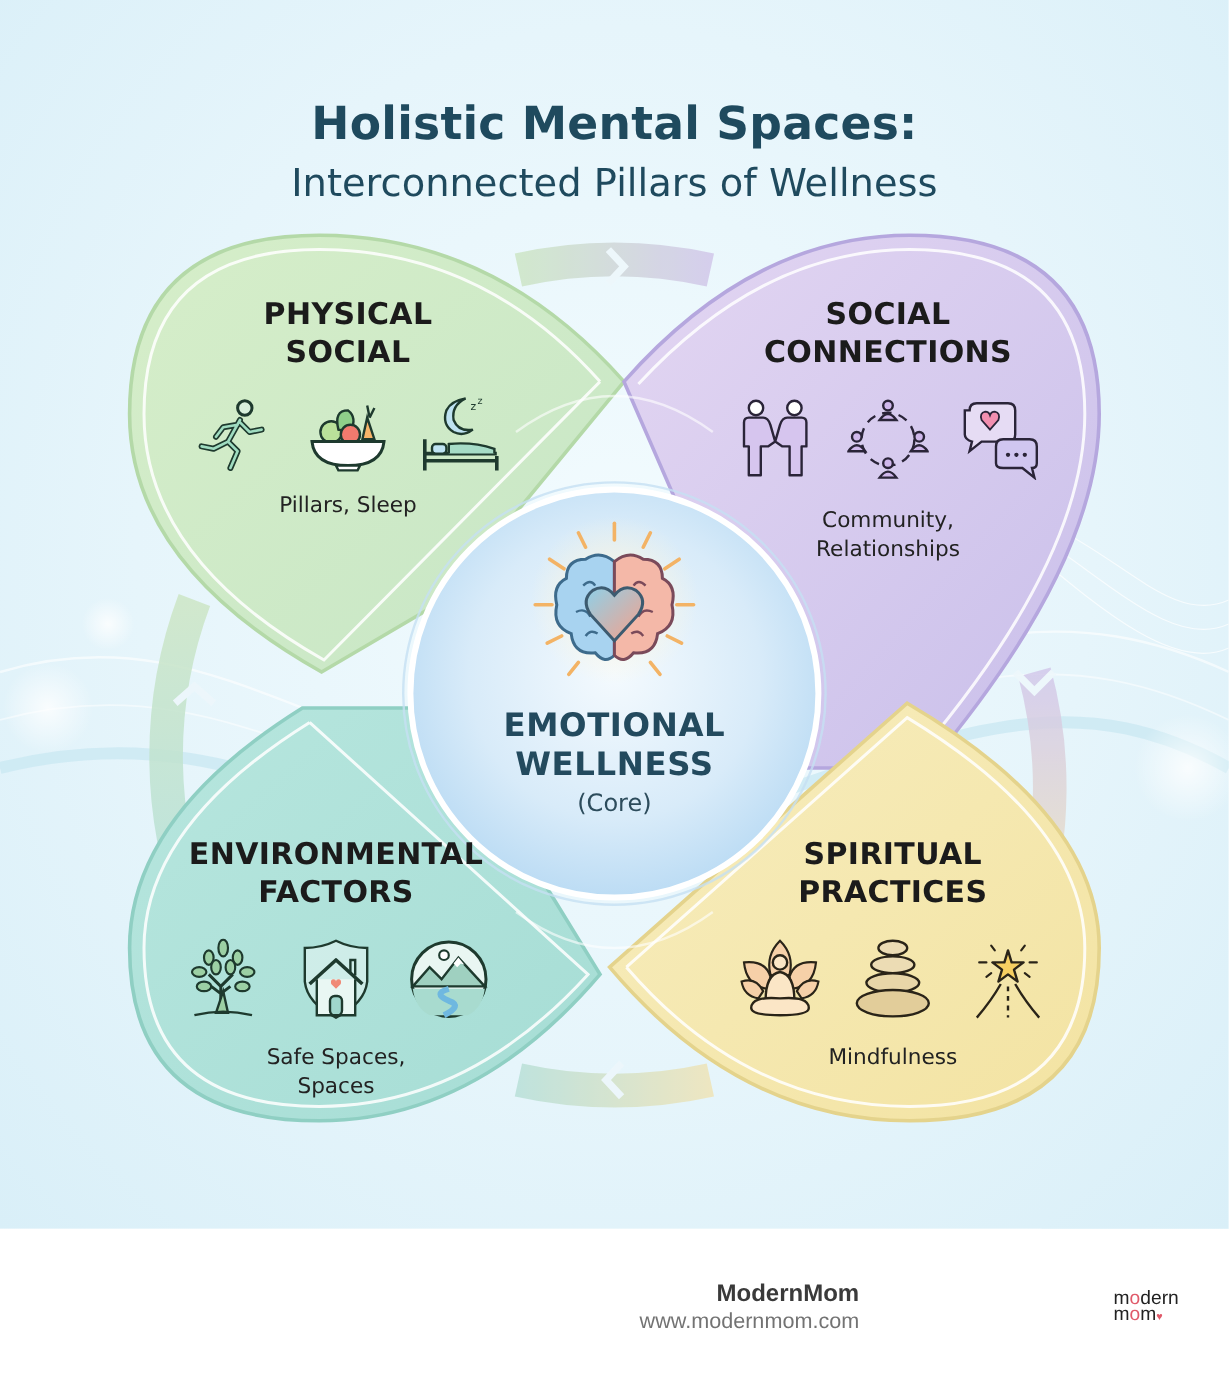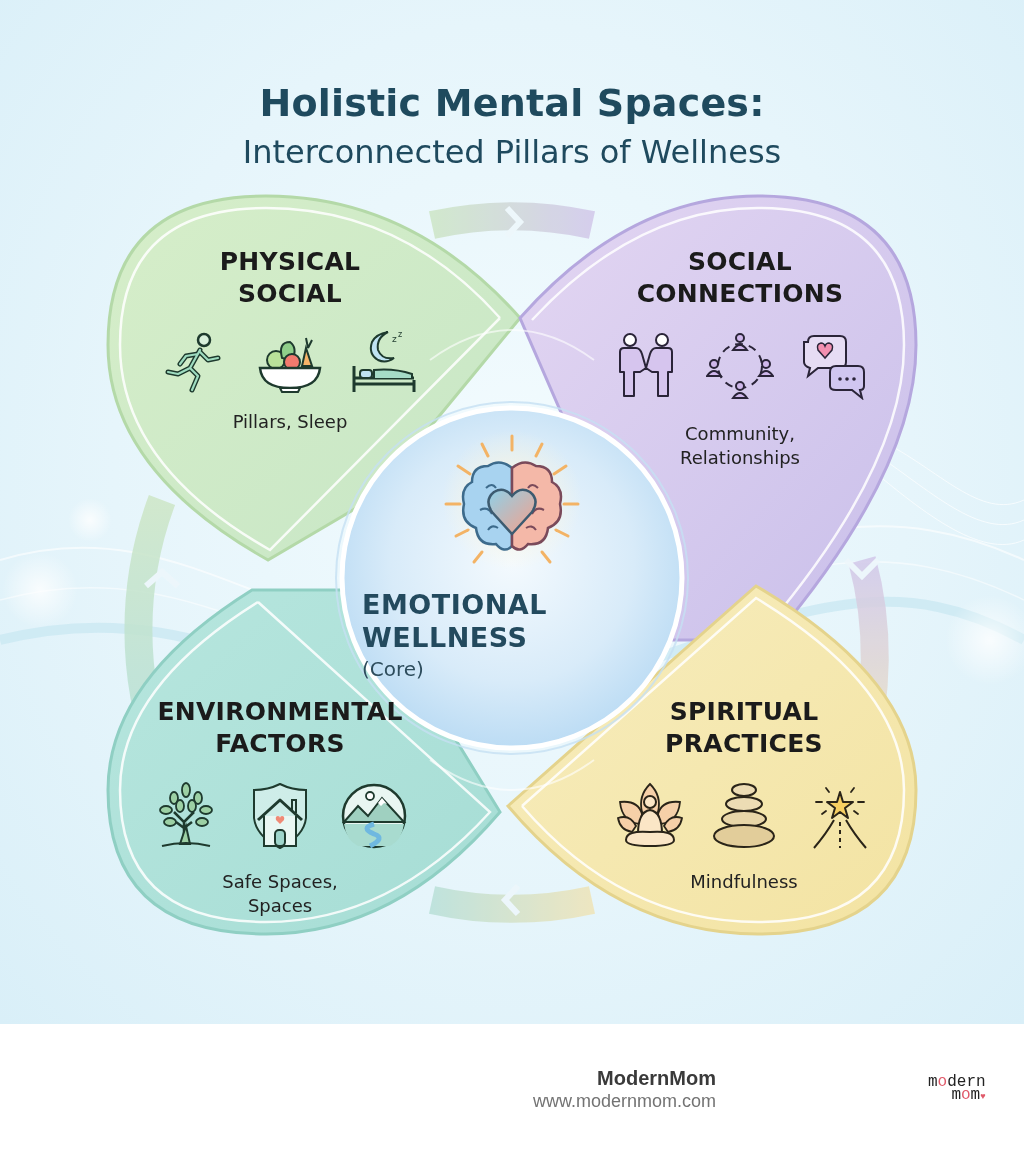--- a/index.html
+++ b/index.html
@@ -21,30 +21,30 @@
     .title-line2 { font-size: 32px; font-weight: normal; line-height: 52px; }
 
     .diagram { position: absolute; left: 0; top: 0; width: 1024px; height: 1024px; }
 
     .pillar-text { position: absolute; text-align: center; color: #1b1b1b; }
     .pillar-title { font-size: 25px; font-weight: bold; line-height: 32px; letter-spacing: 0.3px; }
     .pillar-desc { font-size: 18px; line-height: 24px; color: #222; }
     .icon-row { display: flex; justify-content: center; gap: 26px; margin: 26px 0 24px; }
     .icon-row svg { width: 68px; height: 68px; display: block; }
 
-    .core-text { position: absolute; left: 362px; top: 588px; width: 300px; text-align: left; color: #234a5e; }
+    .core-text { position: absolute; left: 362px; top: 588px; width: 300px; text-align: center; color: #234a5e; }
     .core-title { font-size: 27px; font-weight: bold; line-height: 33px; letter-spacing: 0.5px; }
     .core-sub { font-size: 20px; line-height: 30px; color: #2d4c5c; }
     .core-icon { position: absolute; left: 430px; top: 430px; width: 164px; height: 150px; }
 
     .footer { position: absolute; left: 0; top: 1024px; width: 868px; height: 130px; background: #ffffff; }
     .footer-brand { position: absolute; right: 152px; top: 42px; text-align: right; }
     .footer-name { font-family: "Liberation Sans", sans-serif; font-size: 20px; font-weight: bold; color: #3a3a3a; line-height: 24px; }
     .footer-url { font-family: "Liberation Sans", sans-serif; font-size: 18px; color: #737373; line-height: 22px; }
-    .footer-logo { position: absolute; left: 928px; top: 52px; font-family: Liberation Mono, monospace; font-size: 16px; line-height: 13px; color: #222; text-align: right; }
+    .footer-logo { position: absolute; left: 928px; top: 52px; font-family: Liberation Sans, sans-serif; font-size: 16px; line-height: 13px; color: #222; text-align: left; }
     .footer-logo .o { color: #e05a6a; }
     .footer-logo .heart { color: #e05a6a; font-size: 9px; }
   </style>
 </head>
 <body>
 
 <div class="canvas">
 
   <svg class="bg-wave" viewBox="0 0 1024 1024">
     <defs>

